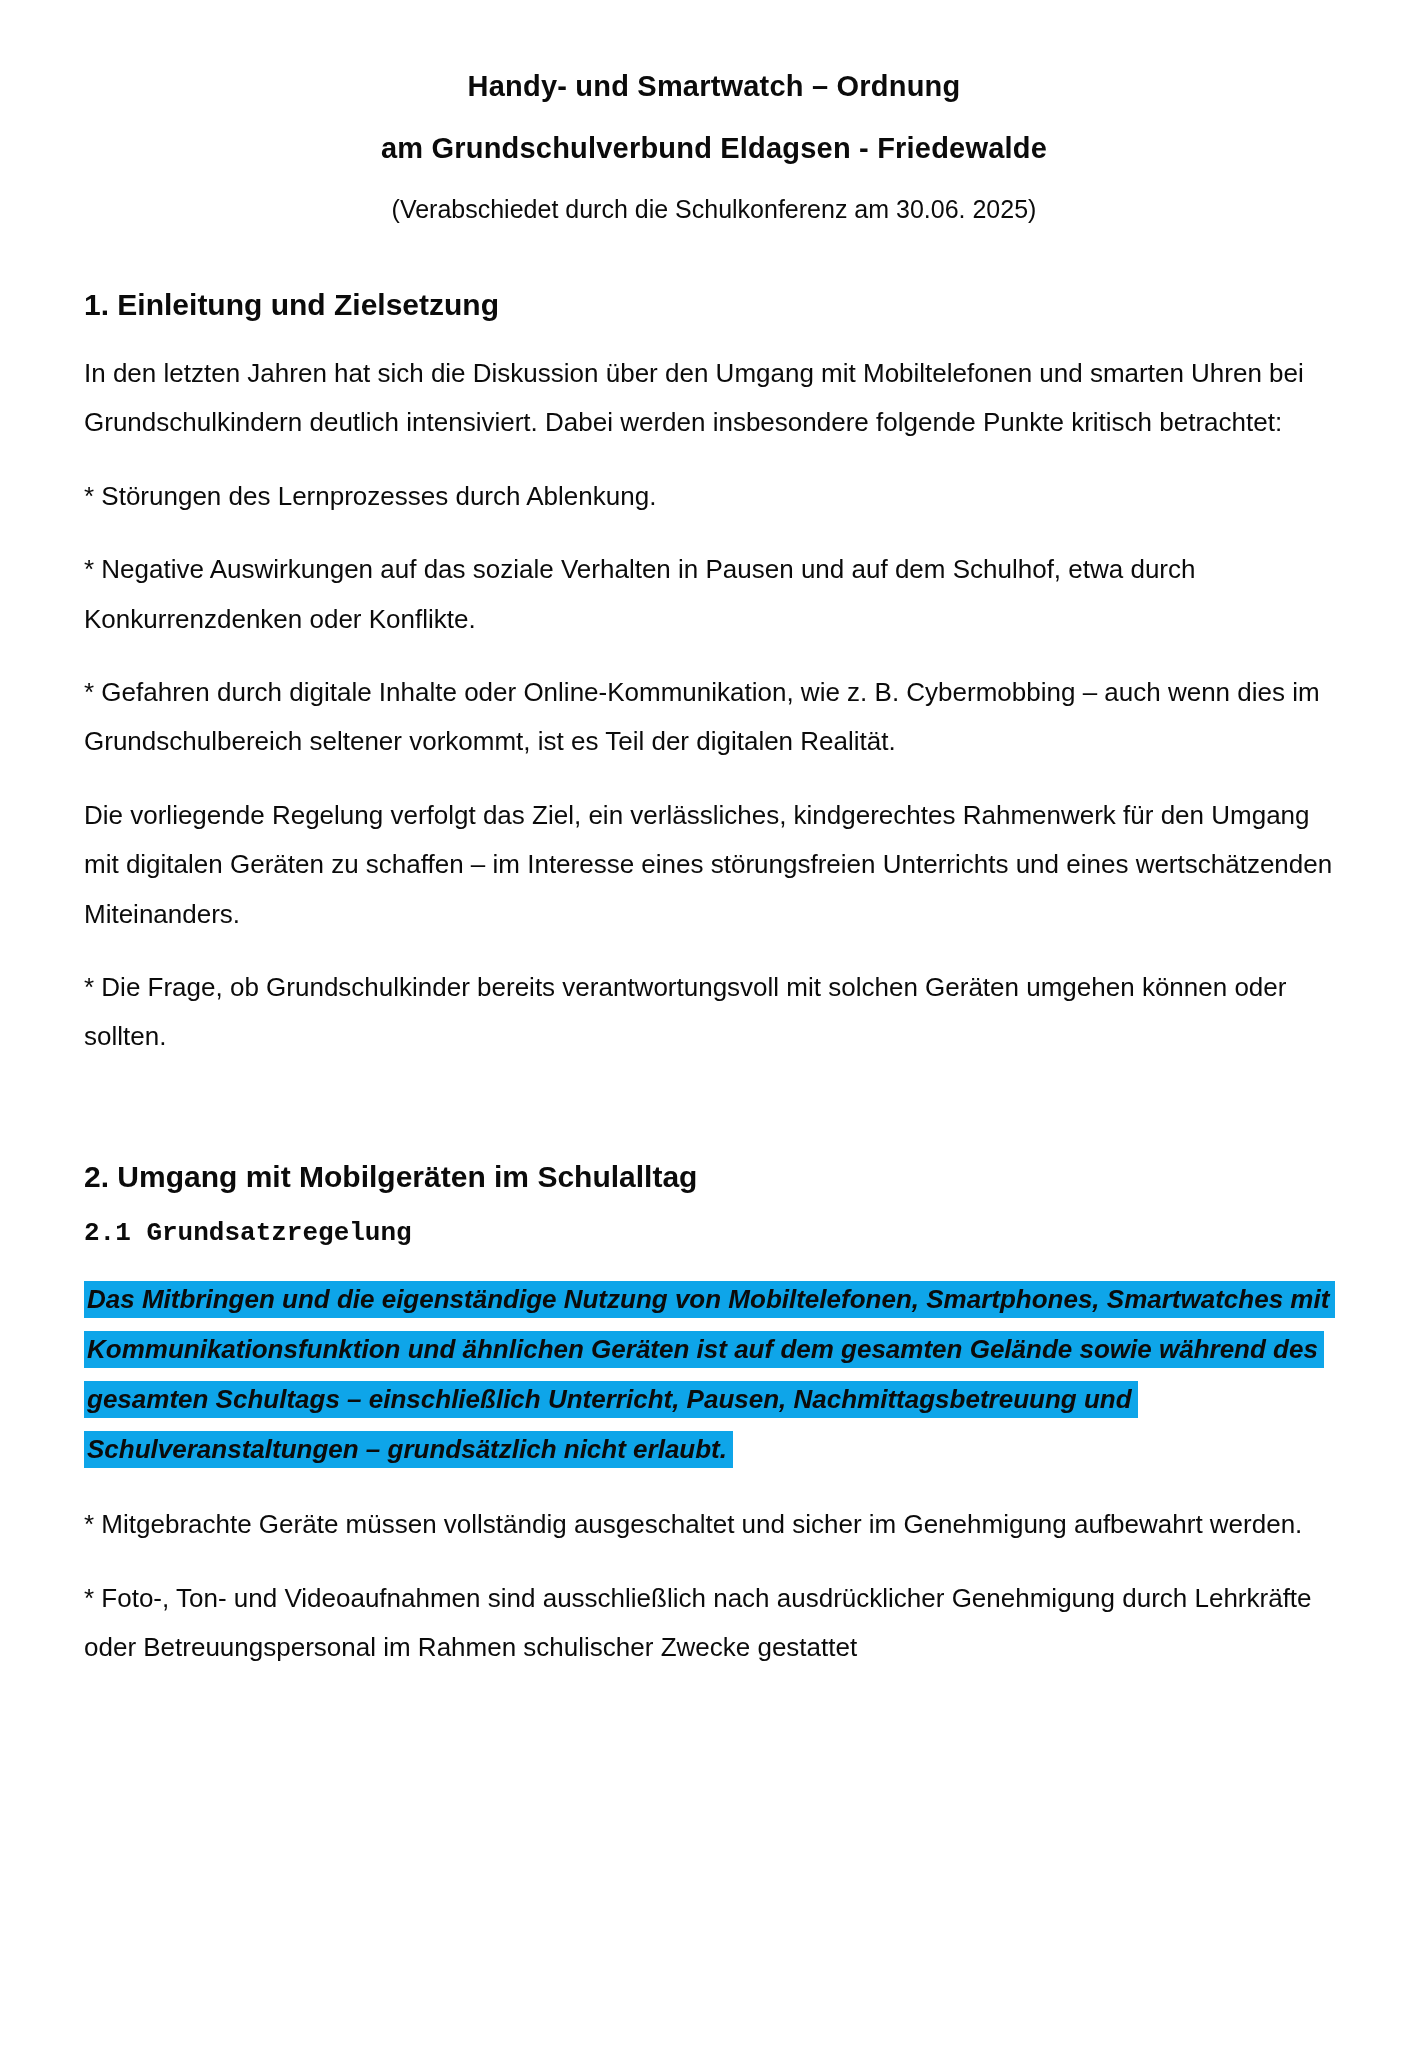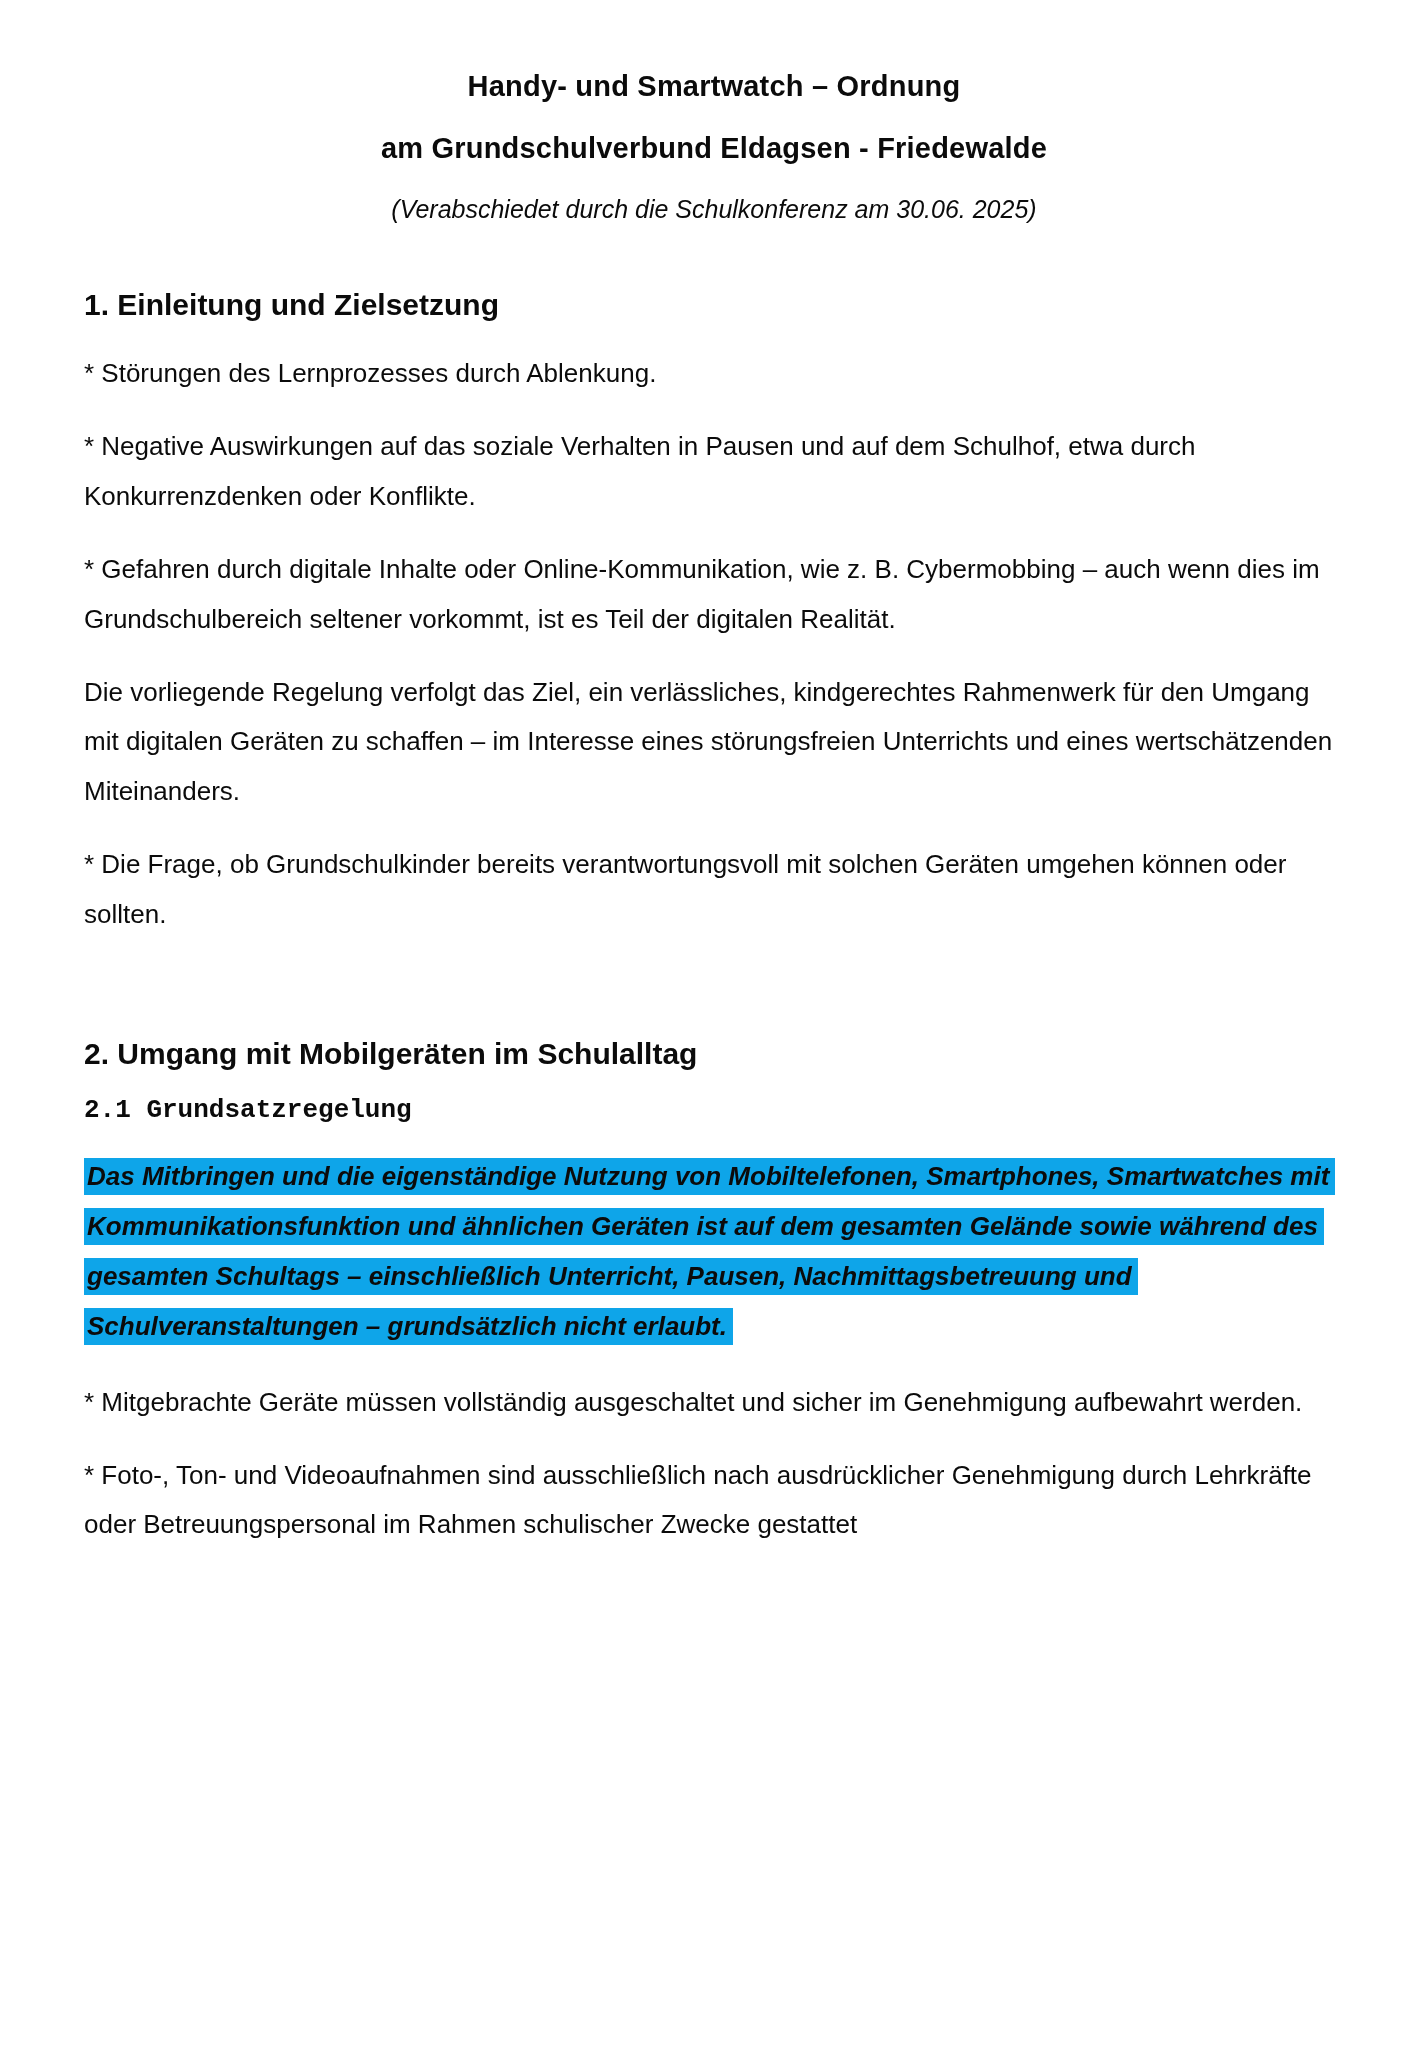--- a/index.html
+++ b/index.html
@@ -32,21 +32,20 @@
   .doc-subtitle {
     font-size: 29px;
     font-weight: bold;
     margin: 0 0 30px 0;
     letter-spacing: 0.2px;
   }
   .doc-note {
     font-size: 25px;
     font-weight: normal;
     margin: 0;
-    font-style: italic;
   }
   h2.section-heading {
     font-size: 30px;
     font-weight: bold;
     margin: 64px 0 27px 0;
   }
   h2.section-heading.sec2 {
     margin-top: 98px;
     margin-bottom: 24px;
   }
@@ -81,20 +80,21 @@
 <div class="doc">
 
   <header class="doc-header">
     <p class="doc-title">Handy- und Smartwatch – Ordnung</p>
     <p class="doc-subtitle">am Grundschulverbund Eldagsen - Friedewalde</p>
     <p class="doc-note">(Verabschiedet durch die Schulkonferenz am 30.06. 2025)</p>
   </header>
 
   <h2 class="section-heading">1. Einleitung und Zielsetzung</h2>
 
+  <p class="body-text">In den letzten Jahren hat sich die Diskussion über den Umgang mit Mobiltelefonen und smarten Uhren bei Grundschulkindern deutlich intensiviert. Dabei werden insbesondere folgende Punkte kritisch betrachtet:</p>
 
   <p class="body-text">* Störungen des Lernprozesses durch Ablenkung.</p>
 
   <p class="body-text">* Negative Auswirkungen auf das soziale Verhalten in Pausen und auf dem Schulhof, etwa durch Konkurrenzdenken oder Konflikte.</p>
 
   <p class="body-text">* Gefahren durch digitale Inhalte oder Online-Kommunikation, wie z. B. Cybermobbing – auch wenn dies im Grundschulbereich seltener vorkommt, ist es Teil der digitalen Realität.</p>
 
   <p class="body-text">Die vorliegende Regelung verfolgt das Ziel, ein verlässliches, kindgerechtes Rahmenwerk für den Umgang mit digitalen Geräten zu schaffen – im Interesse eines störungsfreien Unterrichts und eines wertschätzenden Miteinanders.</p>
 
   <p class="body-text">* Die Frage, ob Grundschulkinder bereits verantwortungsvoll mit solchen Geräten umgehen können oder sollten.</p>

